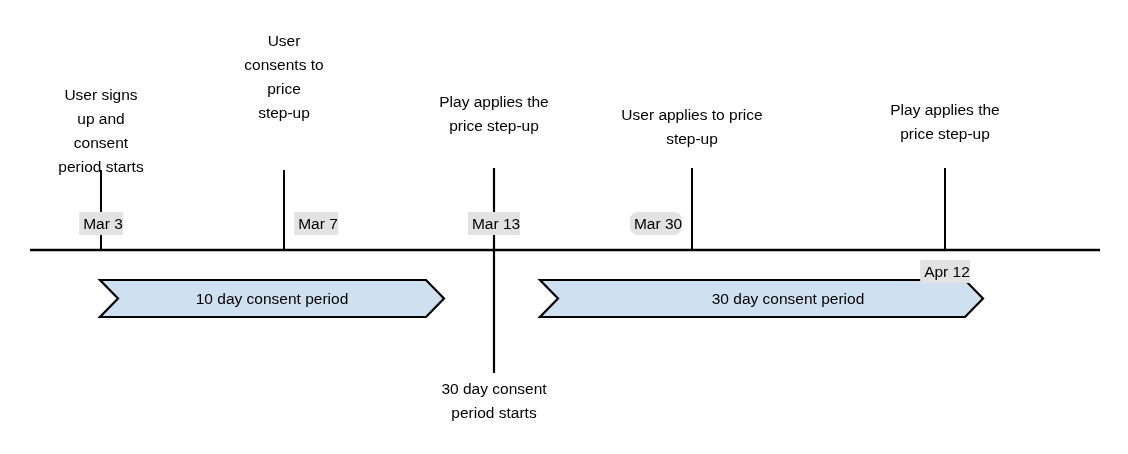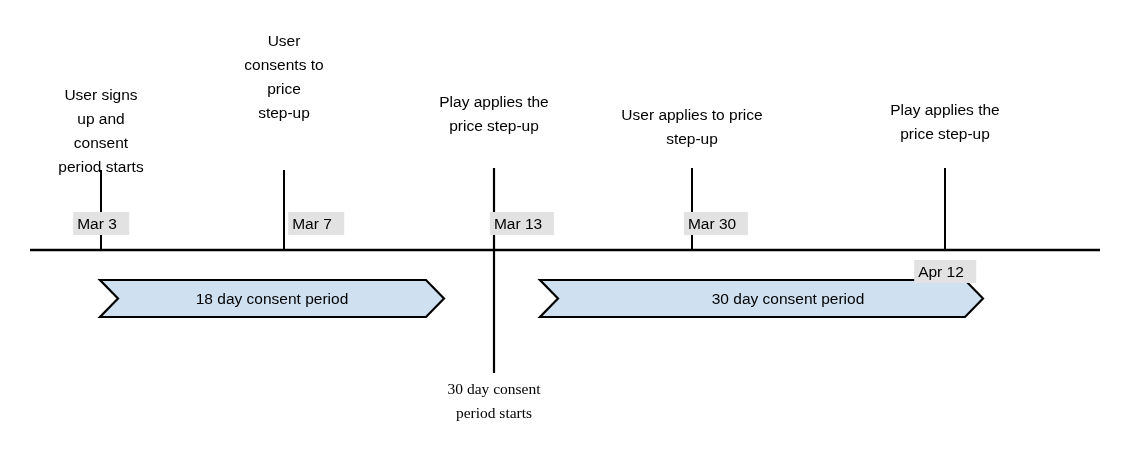--- a/index.html
+++ b/index.html
@@ -36,21 +36,21 @@
   }
   .caption-bottom {
     bottom: auto;
   }
   .date-chip {
     position: absolute;
     font-size: 15.5px;
     line-height: 21px;
     color: #000000;
     background: #e2e2e2;
-    padding: 1px 12px 1px 4px;
+    padding: 1px 0 1px 4px;
     transform: translateX(-50%);
     white-space: nowrap;
   }
   .banner-label {
     position: absolute;
     font-size: 15.5px;
     line-height: 20px;
     color: #000000;
     transform: translate(-50%, -50%);
     white-space: nowrap;
@@ -92,26 +92,26 @@
   <div class="event-caption" style="left:692px; top:103px; width:250px;">User applies to price
 step-up</div>
 
   <div class="event-caption" style="left:945px; top:98px; width:200px;">Play applies the
 price step-up</div>
 
   <div class="date-chip" style="left:101px; top:212px;">Mar 3</div>
 
   <div class="date-chip" style="left:284px; top:212px;margin-left:32px;">Mar 7</div>
 
-  <div class="date-chip" style="left:494px; top:212px;margin-left:28px;">Mar 13</div>
+  <div class="date-chip" style="left:494px; top:212px;">Mar 13</div>
 
-  <div class="date-chip" style="left:716px; top:212px;">Mar 30</div>
+  <div class="date-chip" style="left:656px; top:212px;border-radius:8px;">Mar 30</div>
 
   <div class="date-chip" style="left:945px; top:212px;margin-top:48px;">Apr 12</div>
 
-  <div class="banner-label" style="left:272px; top:299px;">18 day consent period</div>
+  <div class="banner-label" style="left:272px; top:299px;">10 day consent period</div>
 
   <div class="banner-label" style="left:761px; top:299px;margin-left:27px;">30 day consent period</div>
 
-  <div class="event-caption caption-bottom" style="left:494px; top:377px; width:220px;font-family:Liberation Serif, serif;">30 day consent
+  <div class="event-caption caption-bottom" style="left:494px; top:377px; width:220px;">30 day consent
 period starts</div>
 
 </div>
 
 </body></html>

